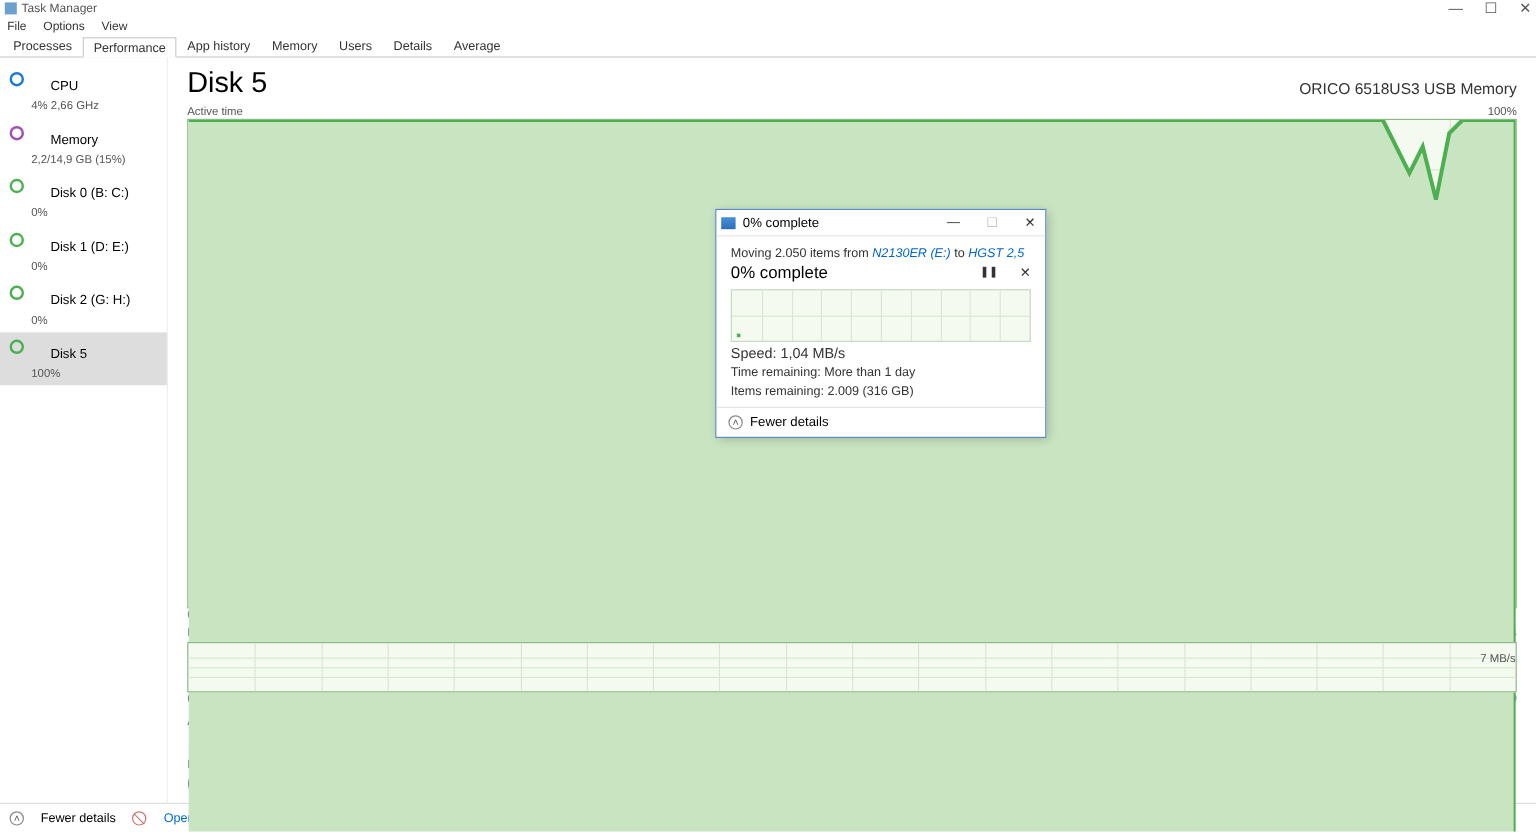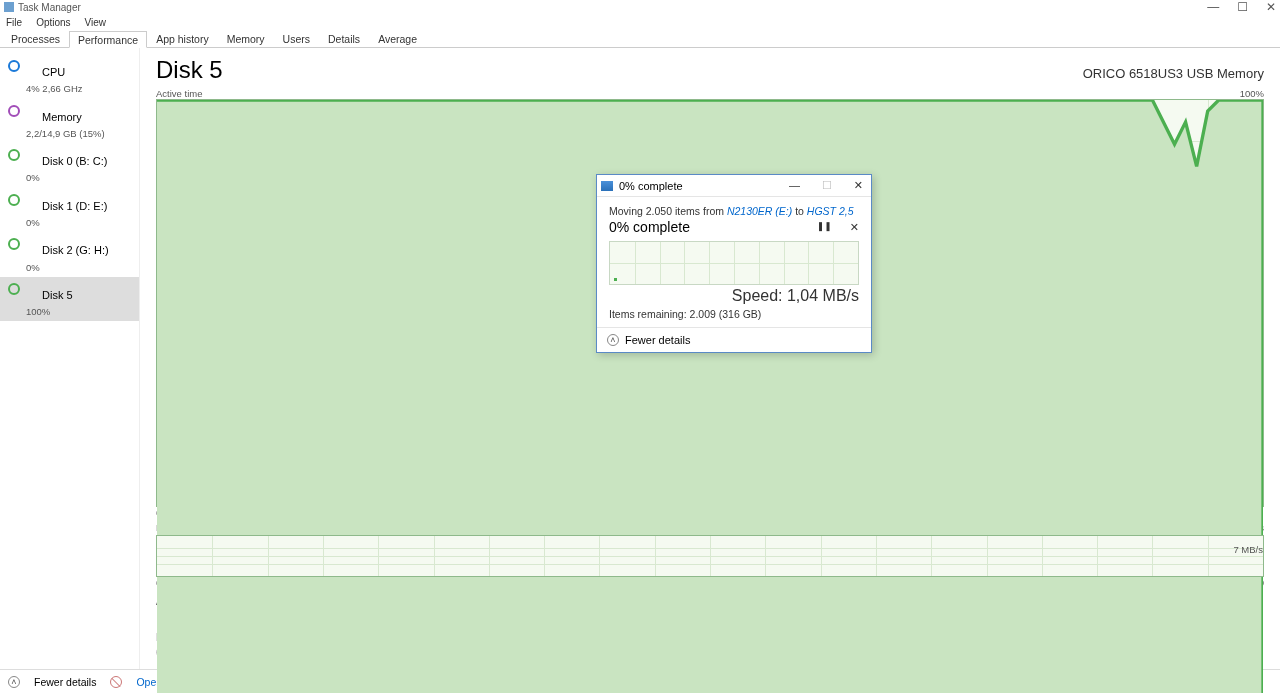--- a/index.html
+++ b/index.html
@@ -67,21 +67,21 @@
   .dialog .dtitle .dbtns span { cursor: pointer; padding: 0 4px; }
   .dialog .dbody { padding: 8px 12px 6px 12px; }
   .dbody .moving { font-size: 10.5px; color: #333; }
   .dbody .moving a { color: #0066cc; text-decoration: none; font-style: italic; }
   .dbody .pct-row { display: flex; align-items: center; justify-content: space-between; margin-top: 2px; }
   .dbody .pct { font-size: 14px; }
   .dbody .ctl { display: flex; gap: 18px; font-size: 11px; color: #333; }
   .dbody .ctl span { cursor: pointer; }
   .dbody .sgraph { height: 44px; border: 1px solid #c8d8c4; background: #f5faf1; margin-top: 6px; position: relative; }
   .dbody .sgraph .dot { position: absolute; left: 4px; top: 36px; width: 3px; height: 3px; background: #4caf50; }
-  .dbody .speed { font-size: 16px; color: #333; text-align: right; margin-top: 2px; }
+  .dbody .speed { font-size: 12px; color: #333; text-align: left; margin-top: 2px; }
   .dbody .kv { font-size: 10.5px; color: #333; margin-top: 2px; line-height: 1.35; }
   .dbody .kv .k { color: #333; }
   .dialog .dfoot { border-top: 1px solid #e5e5e5; padding: 6px 10px; display: flex; align-items: center; gap: 6px; }
   .dialog .dfoot .chev { width: 12px; height: 12px; border: 1px solid #888; border-radius: 50%; display: inline-flex; align-items: center; justify-content: center; font-size: 9px; color: #555; }
   .right-labels { position: absolute; right: 0; font-size: 9.5px; color: #555; }
 </style>
 </head>
 <body>
 
 <div class="titlebar">
@@ -331,19 +331,20 @@
           <div style="left:70%"></div>
           <div style="left:80%"></div>
           <div style="left:90%"></div>
       </div>
       <div class="hlines">
           <div style="top:50%"></div>
         </div>
       <div class="dot"></div>
     </div>
     <div class="speed">Speed: 1,04 MB/s</div>
+    <div class="kv"><span class="k">Time remaining:</span> <span>More than 1 day</span></div>
     <div class="kv"><span class="k">Items remaining:</span> <span>2.009 (316 GB)</span></div>
   </div>
   <div class="dfoot">
     <span class="chev">˄</span>
     <span>Fewer details</span>
   </div>
 </div>
 
 </body></html>

